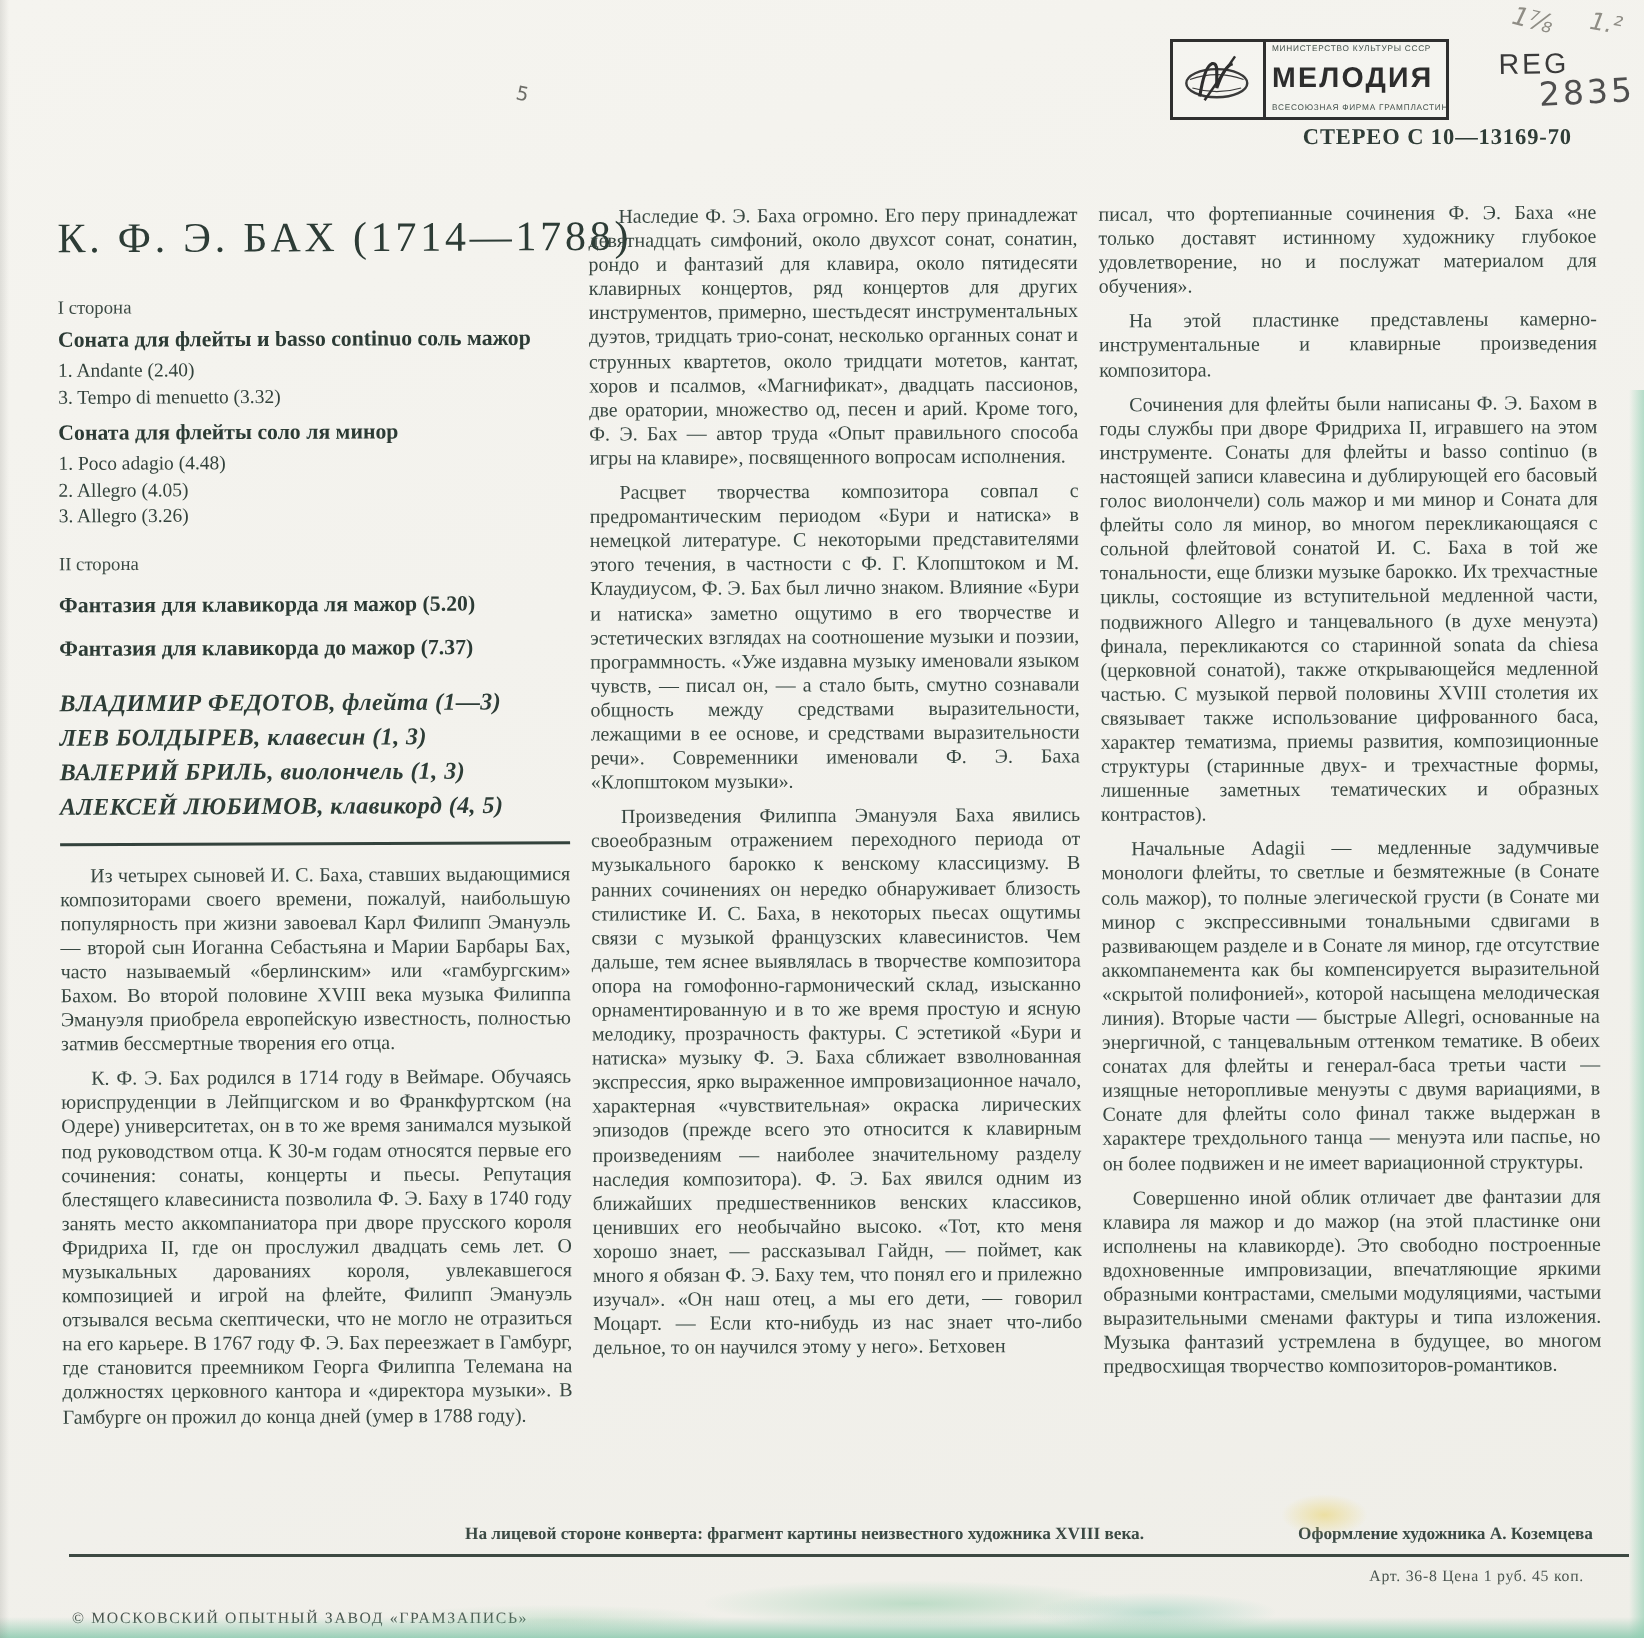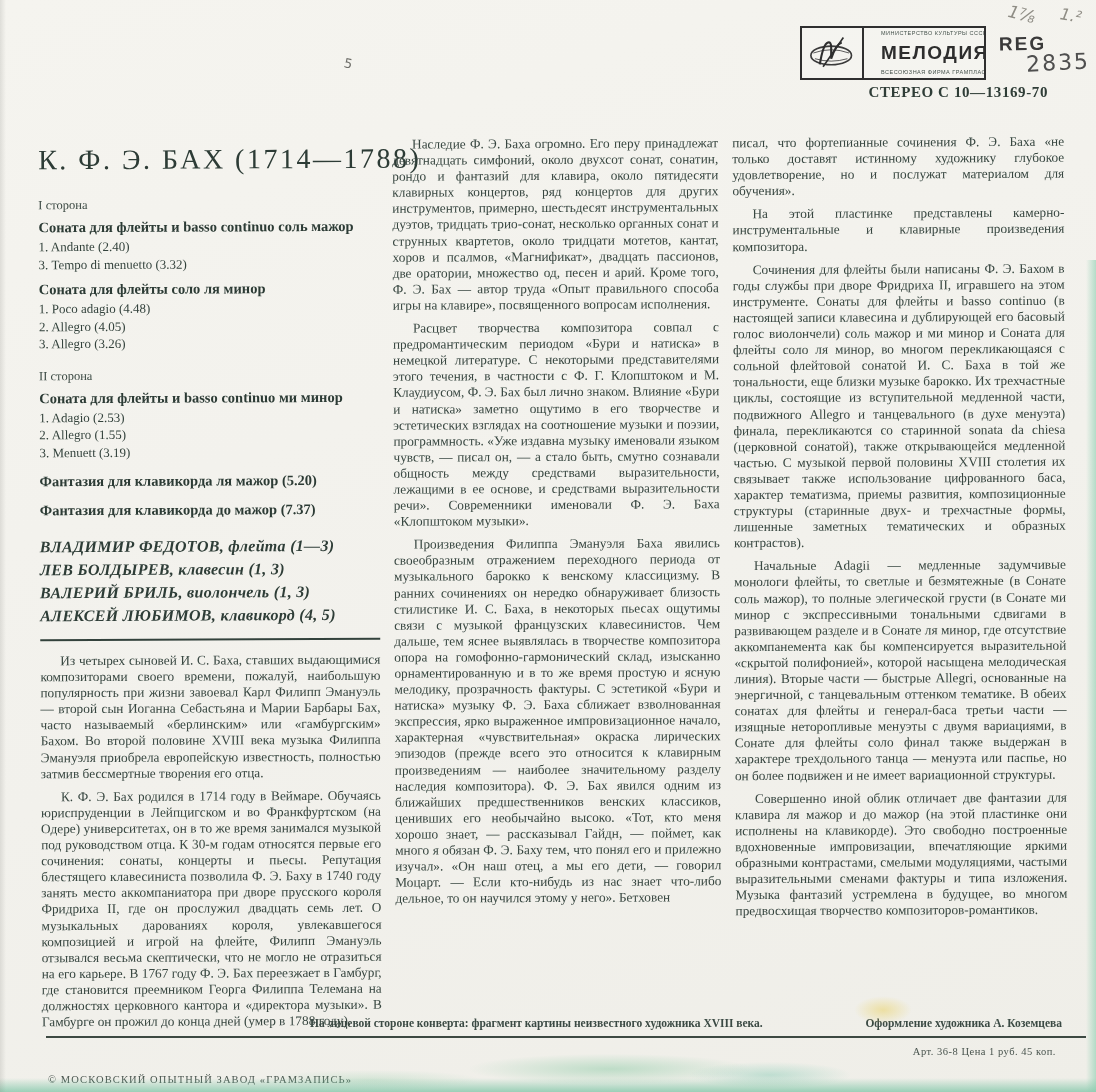--- a/index.html
+++ b/index.html
@@ -8,40 +8,40 @@
     font-family:"Liberation Serif","DejaVu Serif",serif;
     background:#e9e8e3;
   }
   .sleeve{
     position:relative;width:1096px;height:1092px;overflow:hidden;
     background:linear-gradient(160deg,#f5f4ef 0%,#f2f1ec 55%,#efeee8 100%);
     color:#384741;
   }
   
   .logo-box{
-    position:absolute;left:800px;top:26px;width:182px;height:50px;
-    border:2.5px solid #2f2f2f;display:flex;background:rgba(255,255,255,0.15);gap:13px;
+    position:absolute;left:780px;top:26px;width:182px;height:50px;
+    border:2.5px solid #2f2f2f;display:flex;background:rgba(255,255,255,0.15);
   }
   .logo-emblem{width:60px;border-right:2.5px solid #2f2f2f;display:flex;align-items:center;justify-content:center;}
   .logo-textcell{flex:1;padding:2px 4px 3px;display:flex;flex-direction:column;justify-content:space-between;overflow:hidden;}
   .logo-top,.logo-bottom{
     font-family:"Liberation Sans",sans-serif;font-size:5.5px;letter-spacing:.5px;
     white-space:nowrap;color:#44514b;
   }
   .logo-main{
     font-family:"Liberation Sans",sans-serif;font-weight:bold;font-size:19px;
     letter-spacing:1.5px;line-height:19px;color:#2d2d2d;white-space:nowrap;
   }
   .catalog{
     position:absolute;right:48px;top:84px;
     font-weight:bold;font-size:15px;letter-spacing:.6px;color:#2f3d37;white-space:nowrap;
   }
   .stamp-reg{
     position:absolute;left:999px;top:33px;
-    font-family:"Liberation Sans",sans-serif;font-weight:bold;font-size:19px;
+    font-family:"Liberation Sans",sans-serif;font-weight:normal;font-size:19px;
     letter-spacing:2px;color:#3a3a3a;transform:rotate(-1deg);
   }
   .stamp-num{
     position:absolute;left:1026px;top:50px;
     font-family:"DejaVu Sans",sans-serif;font-size:22px;letter-spacing:2px;
     color:#4f4f4f;transform:rotate(-3deg);
   }
   .pencil{position:absolute;font-family:"DejaVu Sans",sans-serif;color:#8f8d85;}
   .pencil-1{left:1008px;top:4px;font-size:17px;transform:rotate(14deg);font-style:italic;}
   .pencil-2{left:1060px;top:6px;font-size:16px;transform:rotate(10deg);font-style:italic;}
@@ -150,26 +150,20 @@
 
       <div class="work">
         <div class="work-title">Соната для флейты соло ля минор</div>
         <div class="track">1. Poco adagio (4.48)</div>
         <div class="track">2. Allegro (4.05)</div>
         <div class="track">3. Allegro (3.26)</div>
       </div>
 
       <div class="side-label second">II сторона</div>
 
-      <div class="work">
-        <div class="work-title">Соната для флейты и basso continuo ми минор</div>
-        <div class="track">1. Adagio (2.53)</div>
-        <div class="track">2. Allegro (1.55)</div>
-        <div class="track">3. Menuett (3.19)</div>
-      </div>
 
       <div class="work-title standalone">Фантазия для клавикорда ля мажор (5.20)</div>
       <div class="work-title standalone">Фантазия для клавикорда до мажор (7.37)</div>
 
       <div class="performers">
         <div class="performer">ВЛАДИМИР ФЕДОТОВ, флейта (1—3)</div>
         <div class="performer">ЛЕВ БОЛДЫРЕВ, клавесин (1, 3)</div>
         <div class="performer">ВАЛЕРИЙ БРИЛЬ, виолончель (1, 3)</div>
         <div class="performer">АЛЕКСЕЙ ЛЮБИМОВ, клавикорд (4, 5)</div>
       </div>

